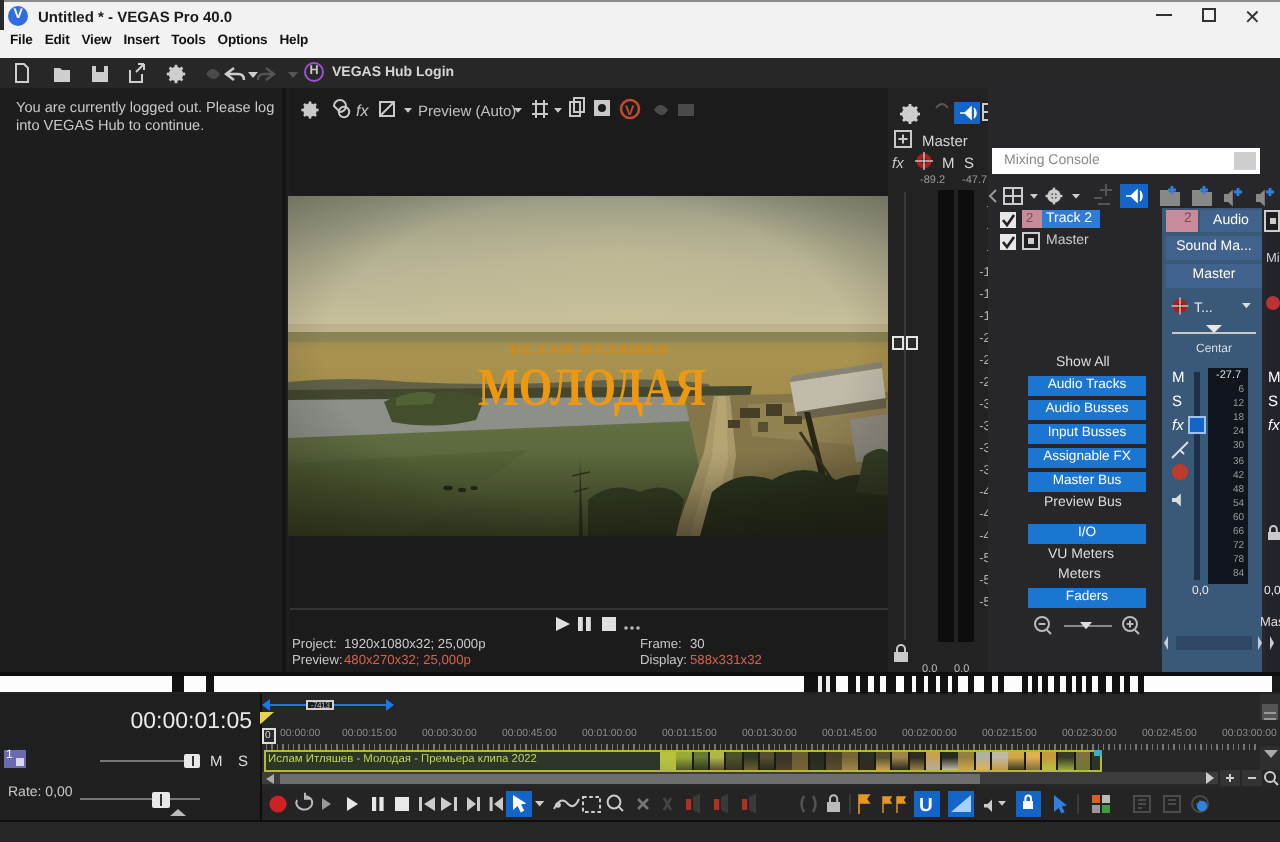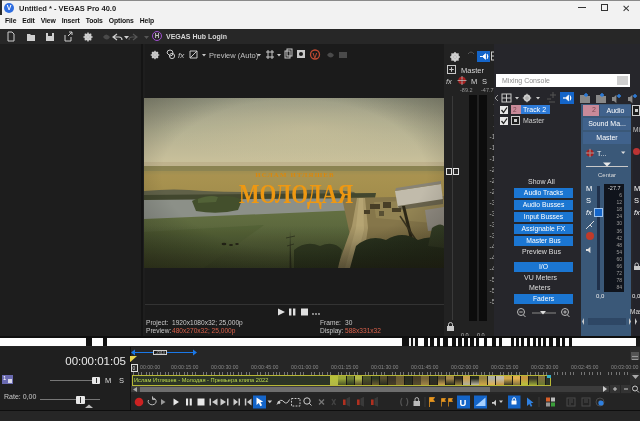--- a/index.html
+++ b/index.html
@@ -60,20 +60,21 @@
   <path d="M124 7 l2.5 3 l2.5 -3 z" fill="#cfcfcf"></path>
 
   <path d="M133 5 l4 3 l-4 3 M137 8 h-5 q-3 0 -3 3" stroke="#555" fill="none" stroke-width="1.2"></path>
   <path d="M144 7 l2.5 3 l2.5 -3 z" fill="#555"></path>
 </svg>
 <div class="abs" style="left:152px;top:31px;width:10px;height:10px;border-radius:50%;border:1.5px solid #a14fd0;"></div>
 <div class="abs" style="left:154.8px;top:32.3px;color:#c9c9c9;font-size:6.3px;font-weight:700;">H</div>
 <div class="abs" style="left:166px;top:32.5px;color:#d6d6d6;font-size:7px;font-weight:700;">VEGAS Hub Login</div>
 
 <div class="abs" style="left:0;top:44px;width:143px;height:293px;background:#1d1d1d;border-right:2px solid #141414;"></div>
+<div class="abs" style="left:8px;top:49px;width:130px;color:#c9c9c9;font-size:7.3px;line-height:9px;">You are currently logged out. Please log into VEGAS Hub to continue.</div>
 
 <div class="abs" style="left:145px;top:44px;width:299px;height:293px;background:#1b1b1b;"></div>
 
 <svg class="abs" style="left:145px;top:44px;" width="299" height="20" viewBox="0 0 299 20">
   <g fill="#c9c9c9">
     <g>
           <circle cx="10" cy="11" r="3.4"></circle>
           <circle cx="10" cy="11" r="1.5" fill="#1b1b1b"></circle>
           <g stroke="#c9c9c9" stroke-width="1.3">
             <line x1="10" y1="6.7" x2="10" y2="15.3"></line>

